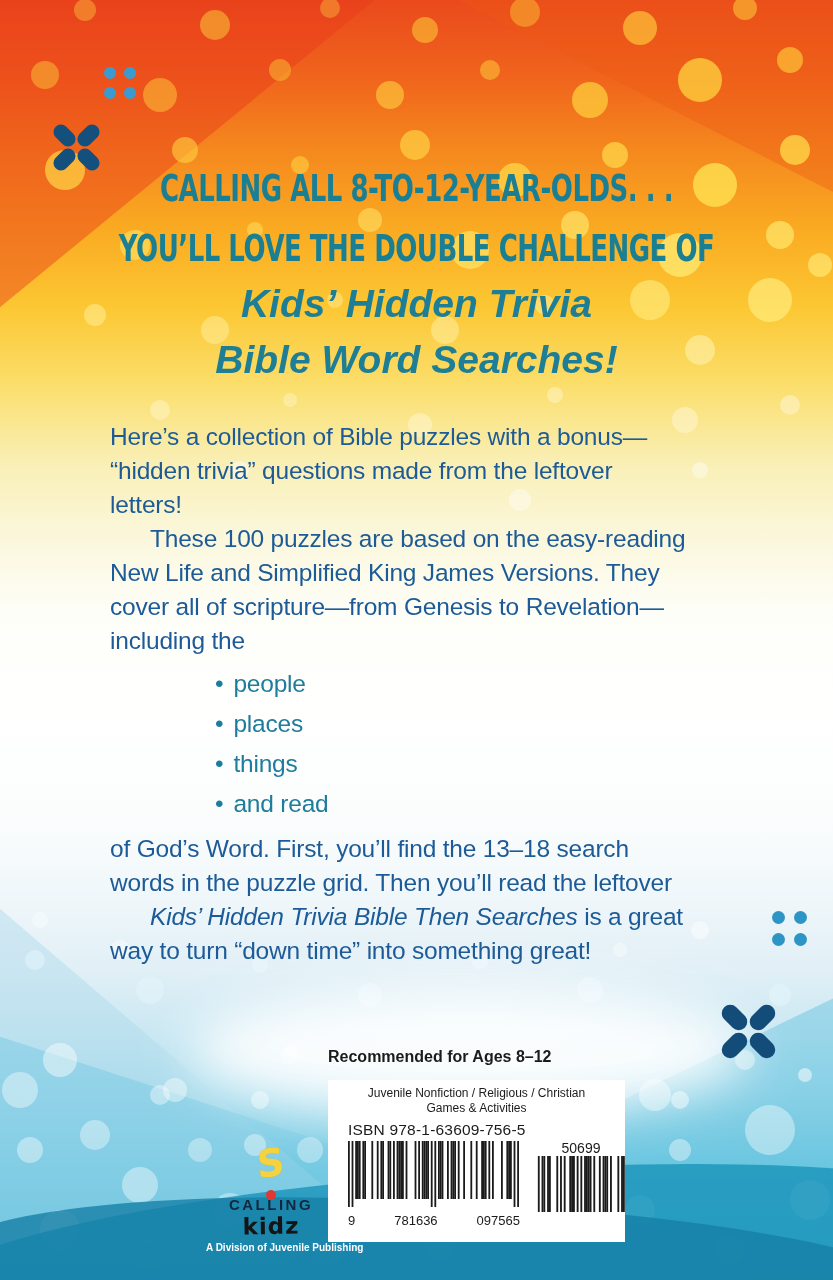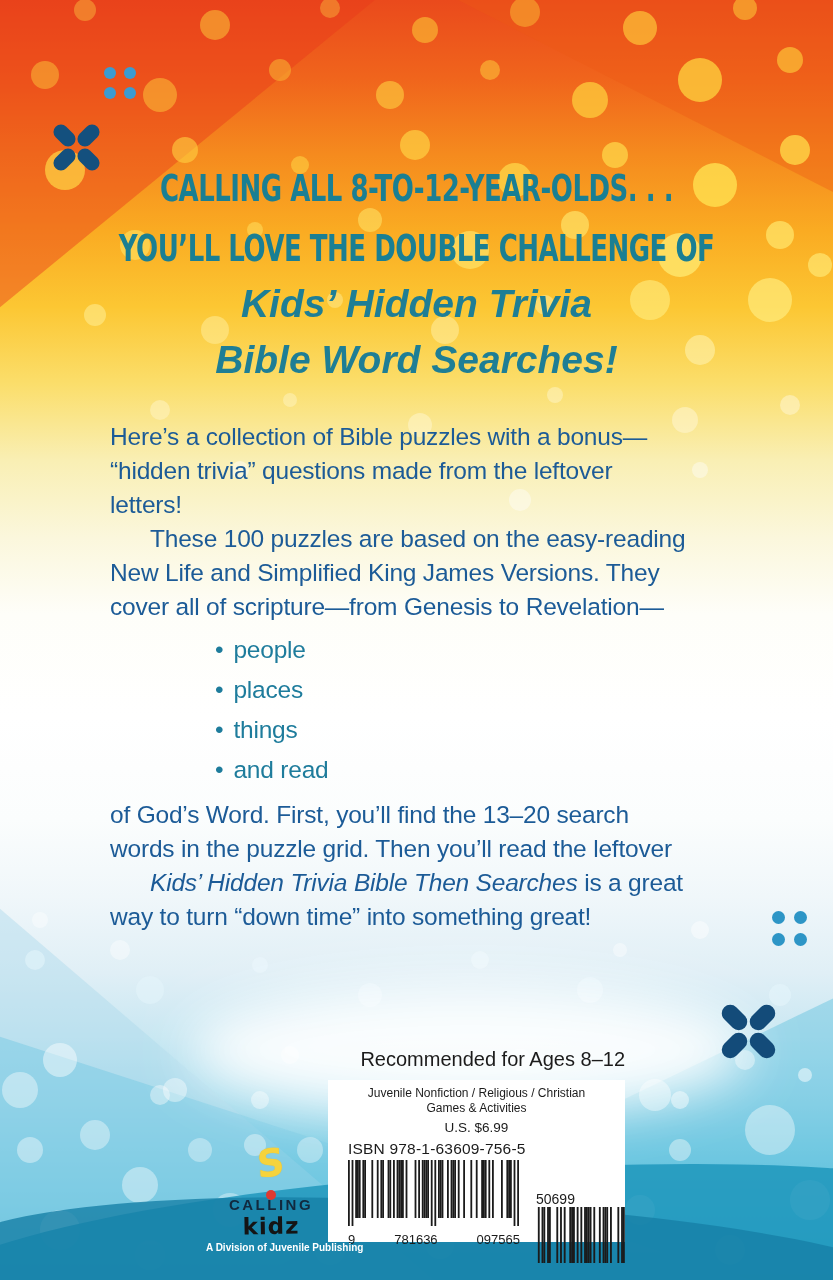--- a/index.html
+++ b/index.html
@@ -41,30 +41,30 @@
   
   .body-copy{position:absolute;top:420px;left:110px;width:645px;color:#1C5B97;
     font-size:24.5px;line-height:34px;letter-spacing:-.2px;}
   .body-copy .ln{white-space:nowrap;}
   .indent{text-indent:40px;}
   .bullets{margin:6px 0 8px 105px;color:#1E7C9C;line-height:40px;}
   .bullets .bi{white-space:nowrap;}
   .bdot{display:inline-block;margin-right:10px;}
   .ital{font-style:italic;}
   
-  .ages{position:absolute;top:1048px;left:328px;width:297px;text-align:right;
-    color:#1b1b1b;font-size:20px;}
+  .ages{position:absolute;top:1048px;left:328px;width:297px;text-align:left;
+    color:#1b1b1b;font-size:16px;font-weight:bold;}
   .info-box{position:absolute;top:1080px;left:328px;width:297px;height:162px;background:#fff;
     color:#1b1b1b;}
   .cat{ text-align:center;font-size:12px;line-height:15px;margin-top:6px;}
   .price{text-align:center;font-size:13.5px;margin-top:4px;}
   .isbn{margin:5px 0 2px 20px;font-size:15.5px;letter-spacing:.2px;}
   .bars-row{position:relative;display:flex;margin-left:20px;}
   .ean-digits{display:flex;width:172px;justify-content:space-between;font-size:13px;margin-top:0;}
-  .supp{margin-left:16px;margin-top:32px;}
+  .supp{margin-left:16px;text-align:center;}
   .supp-label{font-size:14px;line-height:14px;margin-bottom:1px;}
   svg rect{fill:#1b1b1b;}
   
   .logo{position:absolute;left:206px;top:1138px;width:130px;text-align:center;}
   .logo-mark{height:56px;line-height:50px;}
   .logo-s{display:inline-block;font-family:"DejaVu Sans", sans-serif;font-weight:800;font-size:38px;
     color:#F6D33C;transform:rotate(-8deg) skewX(-4deg);text-shadow:0 0 1px #e8b82a;}
   .logo-reddot{display:block;margin:-6px auto 0;width:10px;height:10px;border-radius:50%;background:#E03A30;}
   .logo-pub{color:#11293E;font-weight:bold;font-size:15px;letter-spacing:2.5px;margin-top:2px;}
   .logo-imprint{color:#141414;font-family:"DejaVu Sans", sans-serif;font-weight:800;font-size:23px;
@@ -213,45 +213,45 @@
   <div class="body-copy">
     <div>
       <div class="ln">Here’s a collection of Bible puzzles with a bonus—</div>
       <div class="ln">“hidden trivia” questions made from the leftover</div>
       <div class="ln">letters!</div>
     </div>
     <div>
       <div class="ln indent">These 100 puzzles are based on the easy-reading</div>
       <div class="ln">New Life and Simplified King James Versions. They</div>
       <div class="ln">cover all of scripture—from Genesis to Revelation—</div>
+      <div class="ln">including the</div>
     </div>
     <div class="bullets">
       <div class="bi"><span class="bdot">•</span><span>people</span></div>
       <div class="bi"><span class="bdot">•</span><span>places</span></div>
       <div class="bi"><span class="bdot">•</span><span>things</span></div>
       <div class="bi"><span class="bdot">•</span><span>and read</span></div>
     </div>
     <div>
-      <div class="ln">of God’s Word. First, you’ll find the 13–20 search</div>
+      <div class="ln">of God’s Word. First, you’ll find the 13–18 search</div>
       <div class="ln">words in the puzzle grid. Then you’ll read the leftover</div>
     </div>
     <div>
       <div class="ln indent"><span class="ital">Kids’ Hidden Trivia Bible Then Searches</span><span> is a great</span></div>
       <div class="ln">way to turn “down time” into something great!</div>
     </div>
   </div>
 
   <div class="ages">Recommended for Ages 8–12</div>
 
   <div class="info-box">
     <div class="cat">
       <div>Juvenile Nonfiction / Religious / Christian</div>
       <div>Games &amp; Activities</div>
     </div>
-    <div class="price">U.S. $6.99</div>
     <div class="isbn">ISBN 978-1-63609-756-5</div>
     <div class="bars-row">
       <div>
         <svg id="ean-svg" width="172" height="68">
             <rect x="0.00" y="0" width="1.8" height="66"></rect>
             <rect x="3.60" y="0" width="1.8" height="66"></rect>
             <rect x="7.20" y="0" width="1.8" height="58"></rect>
             <rect x="9.00" y="0" width="1.8" height="58"></rect>
             <rect x="10.80" y="0" width="1.8" height="58"></rect>
             <rect x="14.40" y="0" width="1.8" height="58"></rect>

